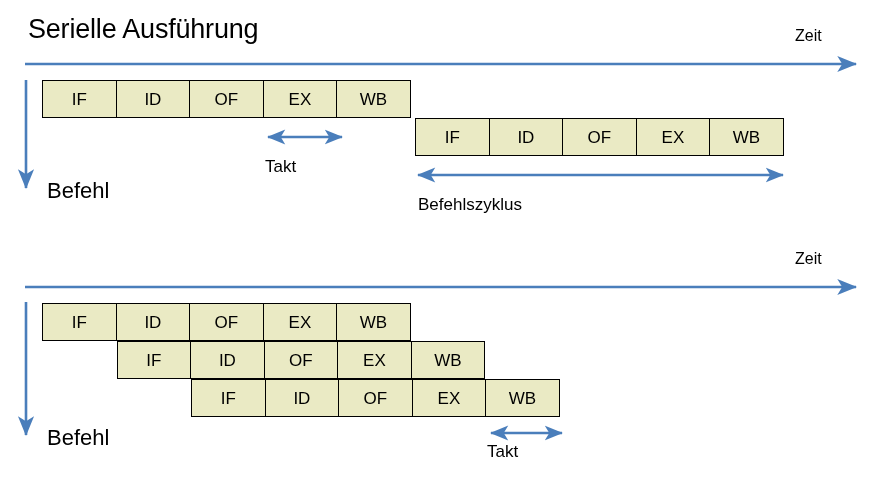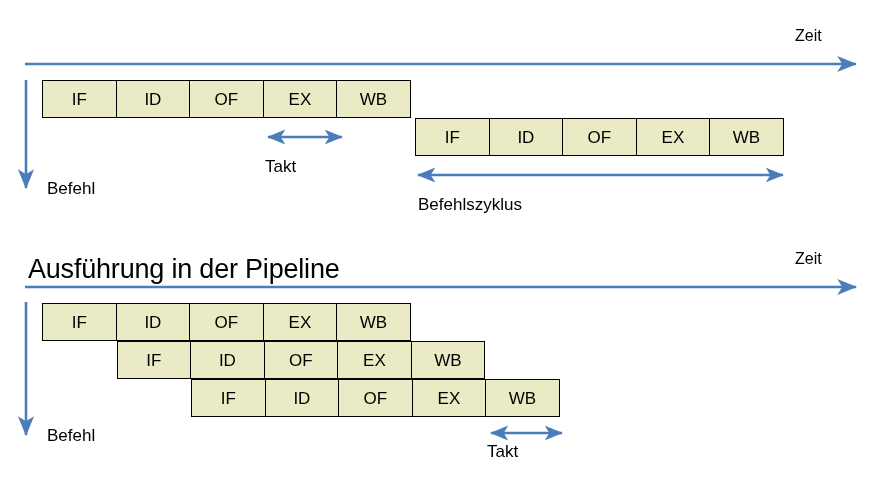--- a/index.html
+++ b/index.html
@@ -41,21 +41,21 @@
   }
   .axis-label {
     position: absolute;
     font-size: 16px;
     line-height: 1;
     white-space: nowrap;
     text-align: right;
   }
   .side-label {
     position: absolute;
-    font-size: 17px;
+    font-size: 22px;
     line-height: 1;
     white-space: nowrap;
   }
   .measure-label {
     position: absolute;
     font-size: 17px;
     line-height: 1;
     white-space: nowrap;
   }
 
@@ -88,20 +88,21 @@
     pointer-events: none;
   }
 </style>
 </head>
 <body>
 
 <div class="stage">
 
   <div class="section" id="section-serial">
 
+    <div class="section-title" style="left:28px; top:16px;">Serielle Ausführung</div>
 
     <div class="axis-label" style="left:795px; top:28px;">Zeit</div>
 
     <div class="side-label" style="left:47px; top:180px;">Befehl</div>
 
     <svg class="arrow-layer" width="887" height="240">
       <defs>
         <marker id="ah-r-s" markerWidth="9" markerHeight="9" refX="7.2" refY="3.4" orient="auto" markerUnits="strokeWidth">
           <path d="M0,0.3 L7.6,3.4 L0,6.5 L1.9,3.4 Z" fill="#4A7EBB"></path>
         </marker>
@@ -139,21 +140,20 @@
       <div class="stage-box">ID</div>
       <div class="stage-box">OF</div>
       <div class="stage-box">EX</div>
       <div class="stage-box">WB</div>
     </div>
 
   </div>
 
   <div class="section" id="section-pipeline">
 
-    <div class="section-title" style="left:28px; top:16px;">Ausführung in der Pipeline</div>
 
     <div class="axis-label" style="left:795px; top:11px;">Zeit</div>
 
     <div class="side-label" style="left:47px; top:187px;">Befehl</div>
 
     <svg class="arrow-layer" width="887" height="243">
       <defs>
         <marker id="ah-r-p" markerWidth="9" markerHeight="9" refX="7.2" refY="3.4" orient="auto" markerUnits="strokeWidth">
           <path d="M0,0.3 L7.6,3.4 L0,6.5 L1.9,3.4 Z" fill="#4A7EBB"></path>
         </marker>

